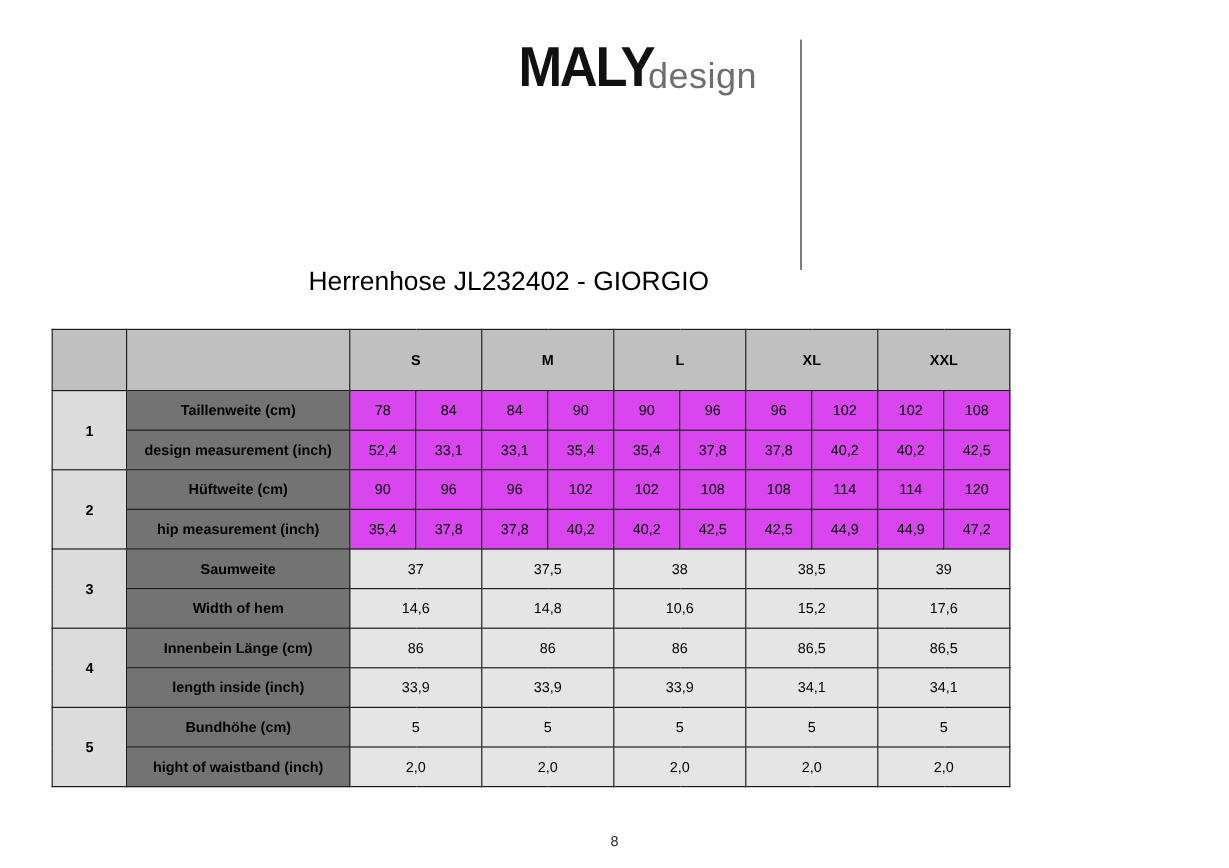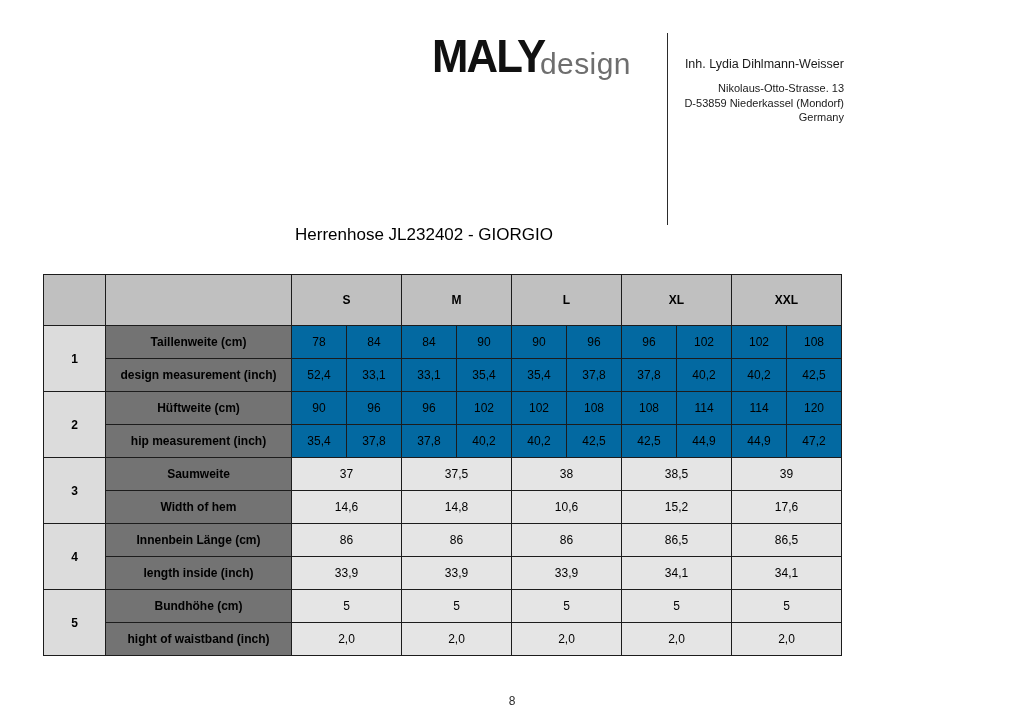--- a/index.html
+++ b/index.html
@@ -87,21 +87,21 @@
     white-space: nowrap;
   }
 
   
   #doc-title {
     position: absolute;
     left: 0;
     top: 224px;
     width: 848px;
     text-align: center;
-    font-size: 17px;
+    font-size: 22px;
     line-height: 22px;
     color: #000000;
   }
 
   
   #size-table {
     position: absolute;
     left: 43px;
     top: 274px;
     width: 798px;
@@ -149,21 +149,21 @@
   tr.row-metric .label-cell {
     border-bottom: 1px solid #cacaca;
   }
   tr.row-metric .val-cell,
   tr.row-metric .val-span {
     border-bottom: 1px solid #ededed;
   }
 
   
   .val-cell {
-    background: #0369a1;
+    background: #d946ef;
     height: 32px;
     font-size: 12px;
   }
   .val-span {
     background: #e5e5e5;
     height: 32px;
     font-size: 12px;
   }
 
   
@@ -188,26 +188,20 @@
 
 <div id="header">
 
   <div id="logo-block">
     <span id="logo-maly">MALY</span>
     <span id="logo-design">design</span>
   </div>
 
   <div id="header-divider"></div>
 
-  <div id="address-block">
-    <div id="address-owner">Inh. Lydia Dihlmann-Weisser</div>
-    <div class="address-line">Nikolaus-Otto-Strasse. 13</div>
-    <div class="address-line">D-53859 Niederkassel (Mondorf)</div>
-    <div class="address-line">Germany</div>
-  </div>
 
 </div>
 
 <div id="doc-title">Herrenhose JL232402 - GIORGIO</div>
 
 <table id="size-table">
   <colgroup>
     <col style="width:62px">
     <col style="width:186px">
     <col style="width:55px">

